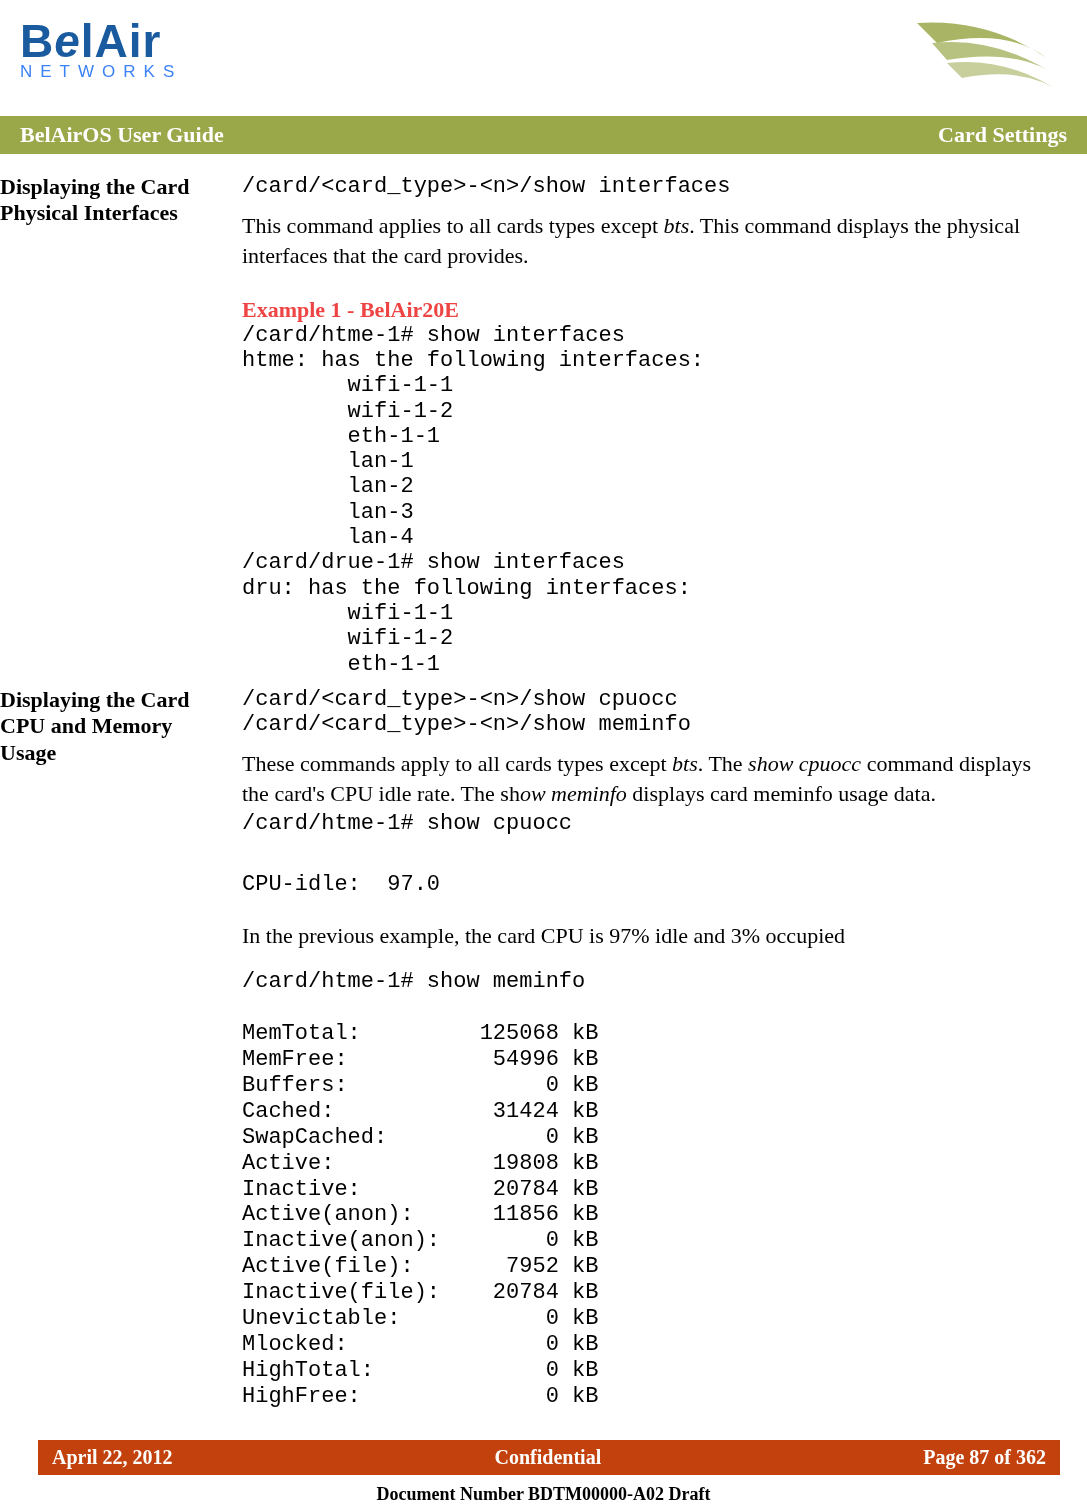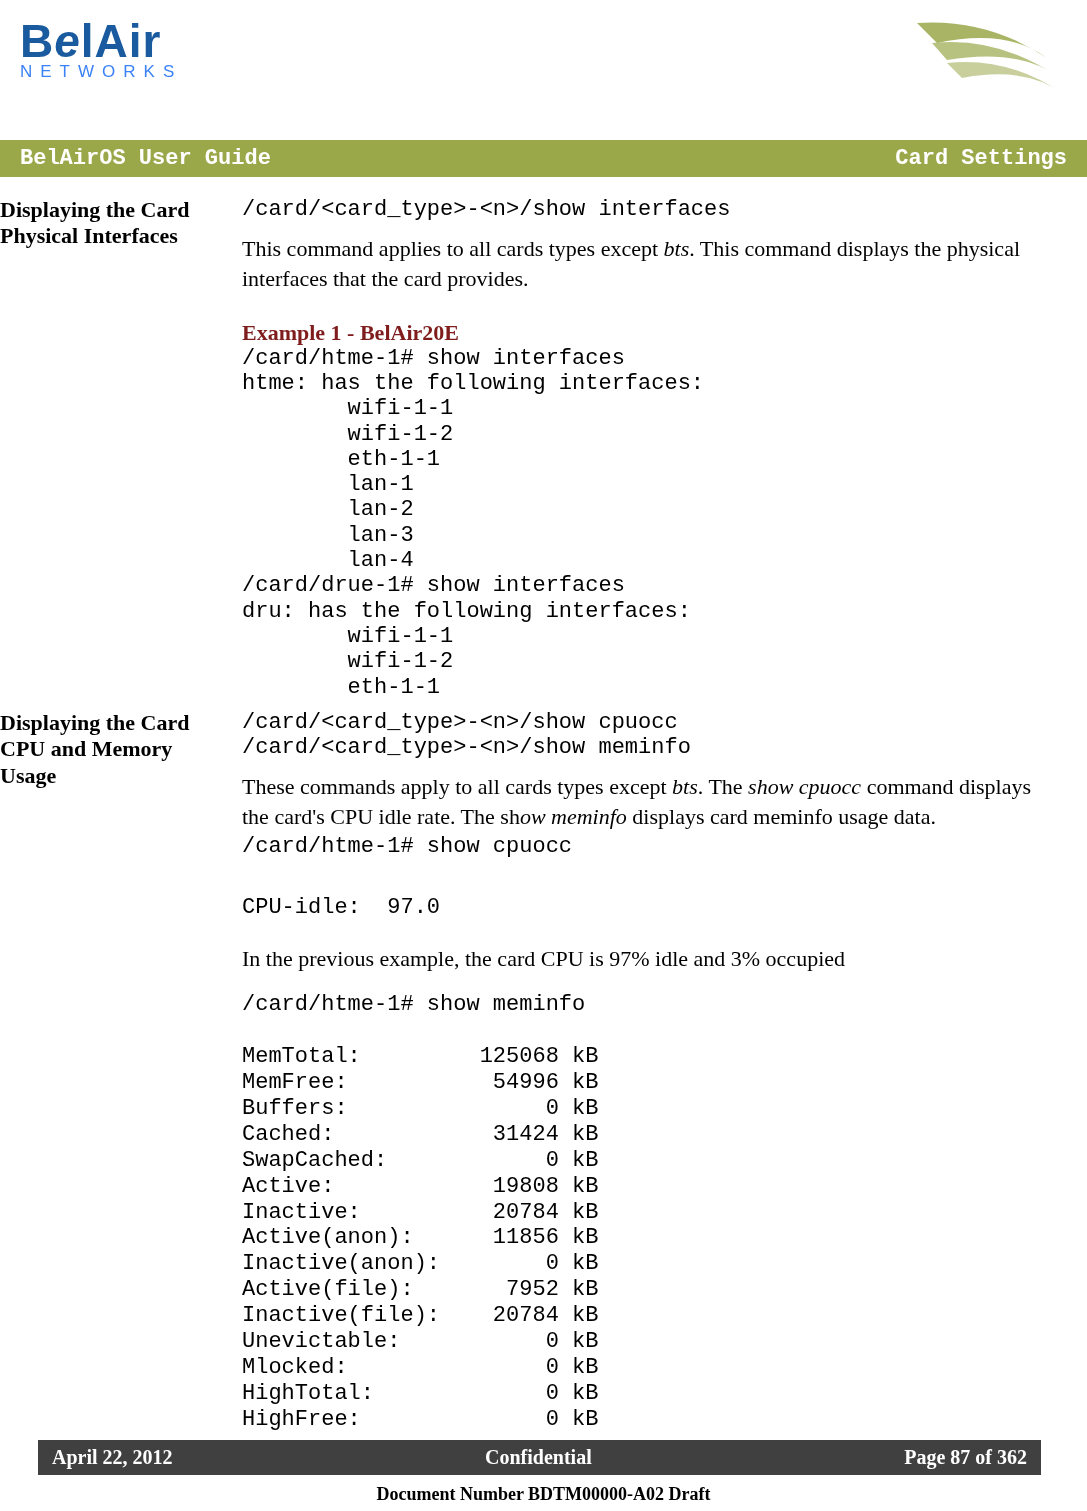--- a/index.html
+++ b/index.html
@@ -9,21 +9,21 @@
       height: 1511px;
       background: #ffffff;
       position: relative;
       color: #000;
     }
     .header-area {
       display: flex;
       justify-content: space-between;
       align-items: flex-start;
       padding: 18px 20px 0 20px;
-      height: 140px;
+      height: 116px;
     }
     .logo {
       display: flex;
       flex-direction: column;
     }
     .logo-top {
       font-size: 46px;
       font-weight: bold;
       color: #1a5a9e;
       line-height: 1;
@@ -42,21 +42,21 @@
     .corner-graphic {
       width: 160px;
       height: 100px;
     }
     .title-bar {
       background: #9aa84a;
       color: #ffffff;
       padding: 6px 20px;
       display: flex;
       justify-content: space-between;
-      font-family: Liberation Mono, monospace;
+      font-family: Liberation Serif, serif;
       font-size: 22px;
       font-weight: 600;
     }
     .content {
       padding: 20px 30px 0 0;
     }
     .section {
       display: flex;
       margin-bottom: 0;
     }
@@ -80,33 +80,33 @@
       line-height: 1.15;
     }
     .para {
       font-family: Georgia, serif;
       font-size: 22px;
       line-height: 1.35;
       margin-top: 12px;
     }
     .para em { font-style: italic; }
     .example-title {
-      color: #7f1d1d;
+      color: #ef4444;
       font-size: 22px;
       font-weight: bold;
       font-family: Georgia, serif;
       margin-top: 26px;
       margin-bottom: 0;
     }
     .footer-bar {
       position: absolute;
       bottom: 36px;
       left: 38px;
-      right: 46px;
-      background: #404040;
+      right: 27px;
+      background: #c2410c;
       color: #ffffff;
       padding: 6px 14px;
       display: flex;
       justify-content: space-between;
       font-family: Georgia, serif;
       font-size: 20px;
       font-weight: 600;
     }
     .doc-number {
       position: absolute;

